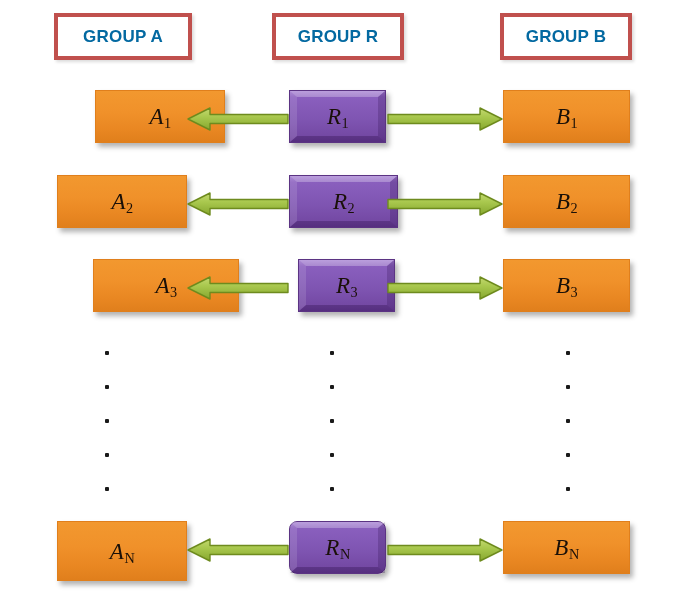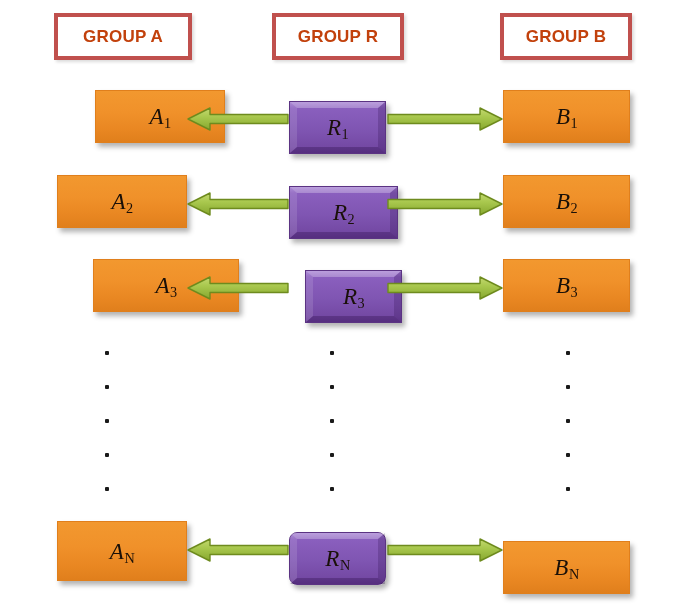--- a/index.html
+++ b/index.html
@@ -18,21 +18,21 @@
 
   
   .group-header {
     position: absolute;
     box-sizing: border-box;
     border: 4px solid #C0504D;
     background: #FFFFFF;
     display: flex;
     align-items: center;
     justify-content: center;
-    color: #c2410c;
+    color: #0369a1;
     font-weight: bold;
     font-size: 17px;
     letter-spacing: 0.2px;
     box-shadow: 2px 2px 3px rgba(0,0,0,0.14);
   }
 
   
   .node {
     position: absolute;
     box-sizing: border-box;
@@ -60,21 +60,20 @@
 
   .node.orange {
     background: linear-gradient(180deg, #F2982F 0%, #F0912A 42%, #E98722 75%, #E07F1C 100%);
     border: 1px solid #E07F1C;
   }
 
   .node.purple {
     background:
       linear-gradient(180deg, #A27CD0 0%, #8A5FBE 12%, #7F55B2 55%, #7449A4 88%, #6B3F99 100%);
     border: 1px solid #5B3383;
-    margin-top: 11px;
   }
   
   .node.purple::before {
     content: "";
     position: absolute;
     left: 0; right: 0; top: 0; bottom: 0;
     border-top: 6px solid rgba(255,255,255,0.26);
     border-left: 7px solid rgba(255,255,255,0.12);
     border-right: 7px solid rgba(40,10,70,0.22);
     border-bottom: 6px solid rgba(40,10,70,0.30);
@@ -215,21 +214,21 @@
         <linearGradient id="gL3" x1="0" y1="0" x2="0" y2="1">
           <stop offset="0%" stop-color="#C3D870"></stop>
           <stop offset="40%" stop-color="#A9C84E"></stop>
           <stop offset="100%" stop-color="#87A82F"></stop>
         </linearGradient>
       </defs>
       <path d="M2,14 L24,3 L24,9.5 L102,9.5 L102,18.5 L24,18.5 L24,25 Z" fill="url(#gL3)" stroke="#6E8B1E" stroke-width="1.4" stroke-linejoin="round"></path>
     </svg>
   </div>
 
-  <div class="node purple" style="left:305px; top:259px; width:97px; height:53px;">
+  <div class="node purple" style="left:298px; top:259px; width:97px; height:53px;">
     <span class="node-label">
       <i>R</i><sub>3</sub>
     </span>
   </div>
 
   <div class="arrow" style="left:386px; top:274px;">
     <svg width="118" height="28" viewBox="0 0 118 28">
       <defs>
         <linearGradient id="gR3" x1="0" y1="0" x2="0" y2="1">
           <stop offset="0%" stop-color="#C3D870"></stop>
@@ -296,19 +295,19 @@
         <linearGradient id="gRN" x1="0" y1="0" x2="0" y2="1">
           <stop offset="0%" stop-color="#C3D870"></stop>
           <stop offset="40%" stop-color="#A9C84E"></stop>
           <stop offset="100%" stop-color="#87A82F"></stop>
         </linearGradient>
       </defs>
       <path d="M116,14 L94,3 L94,9.5 L2,9.5 L2,18.5 L94,18.5 L94,25 Z" fill="url(#gRN)" stroke="#6E8B1E" stroke-width="1.4" stroke-linejoin="round"></path>
     </svg>
   </div>
 
-  <div class="node orange" style="left:503px; top:521px; width:127px; height:53px;margin-top:20px;">
+  <div class="node orange" style="left:503px; top:521px; width:127px; height:53px;">
     <span class="node-label">
       <i>B</i><sub>N</sub>
     </span>
   </div>
 
 </div>
 
 </body></html>

